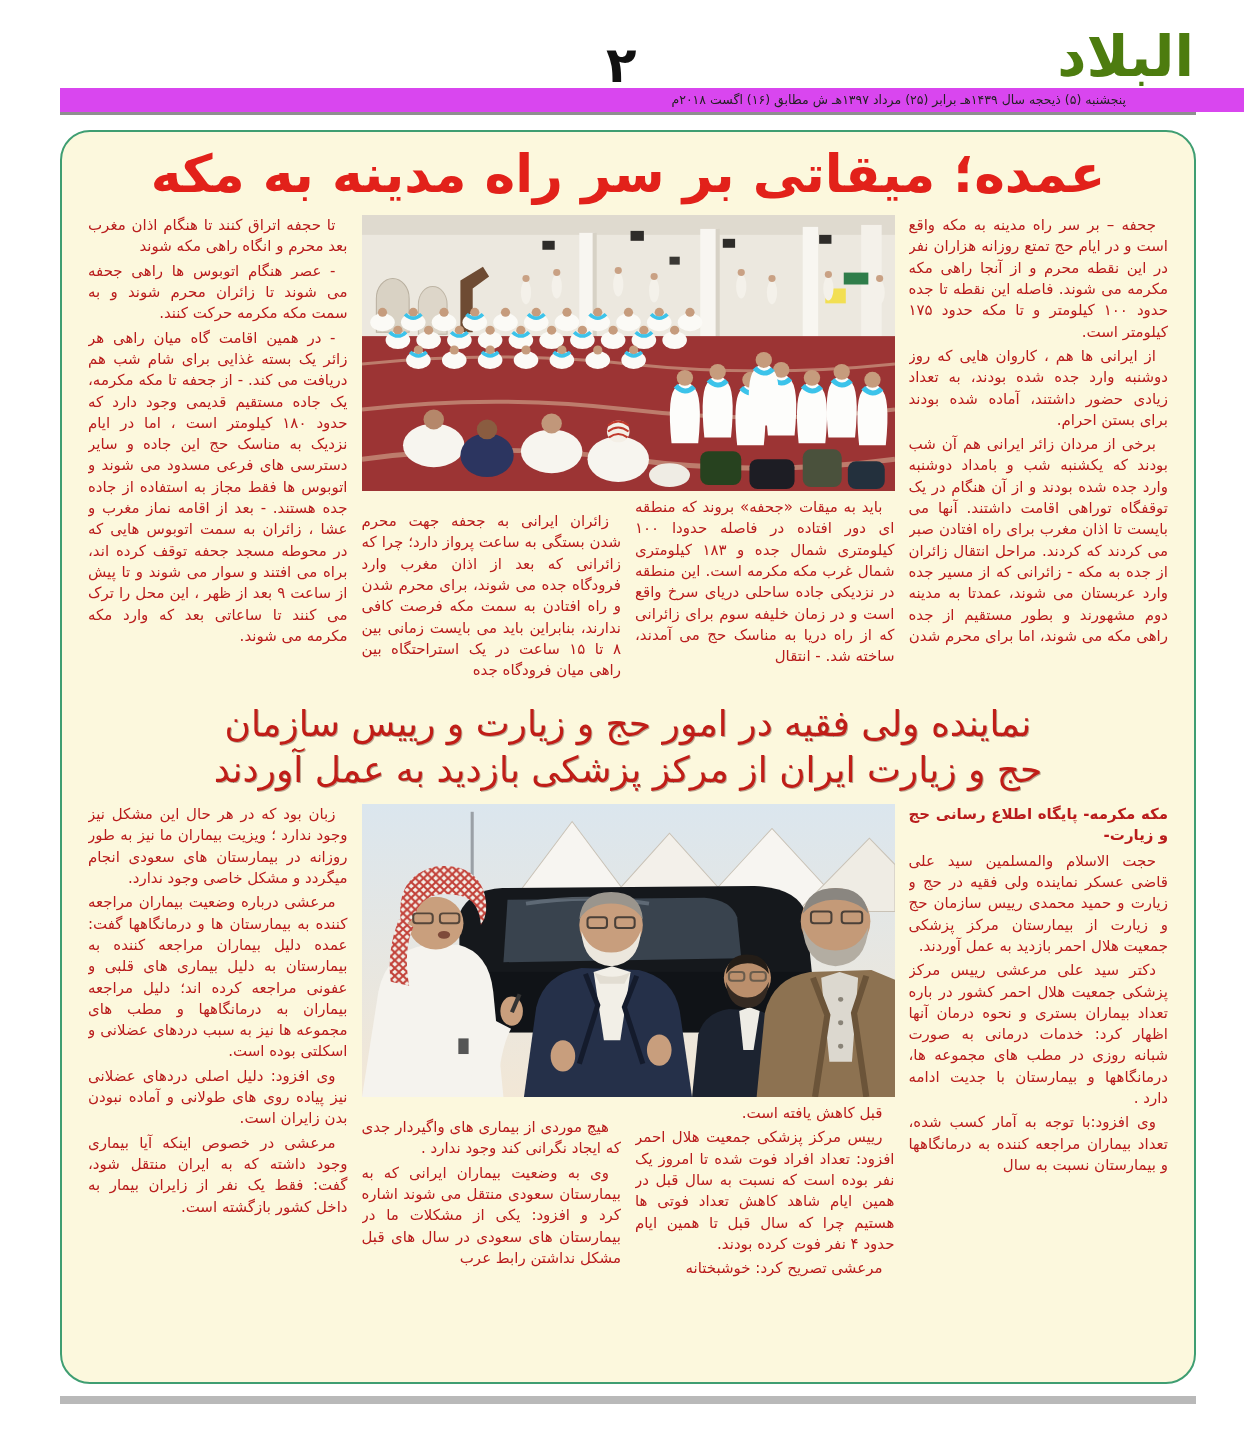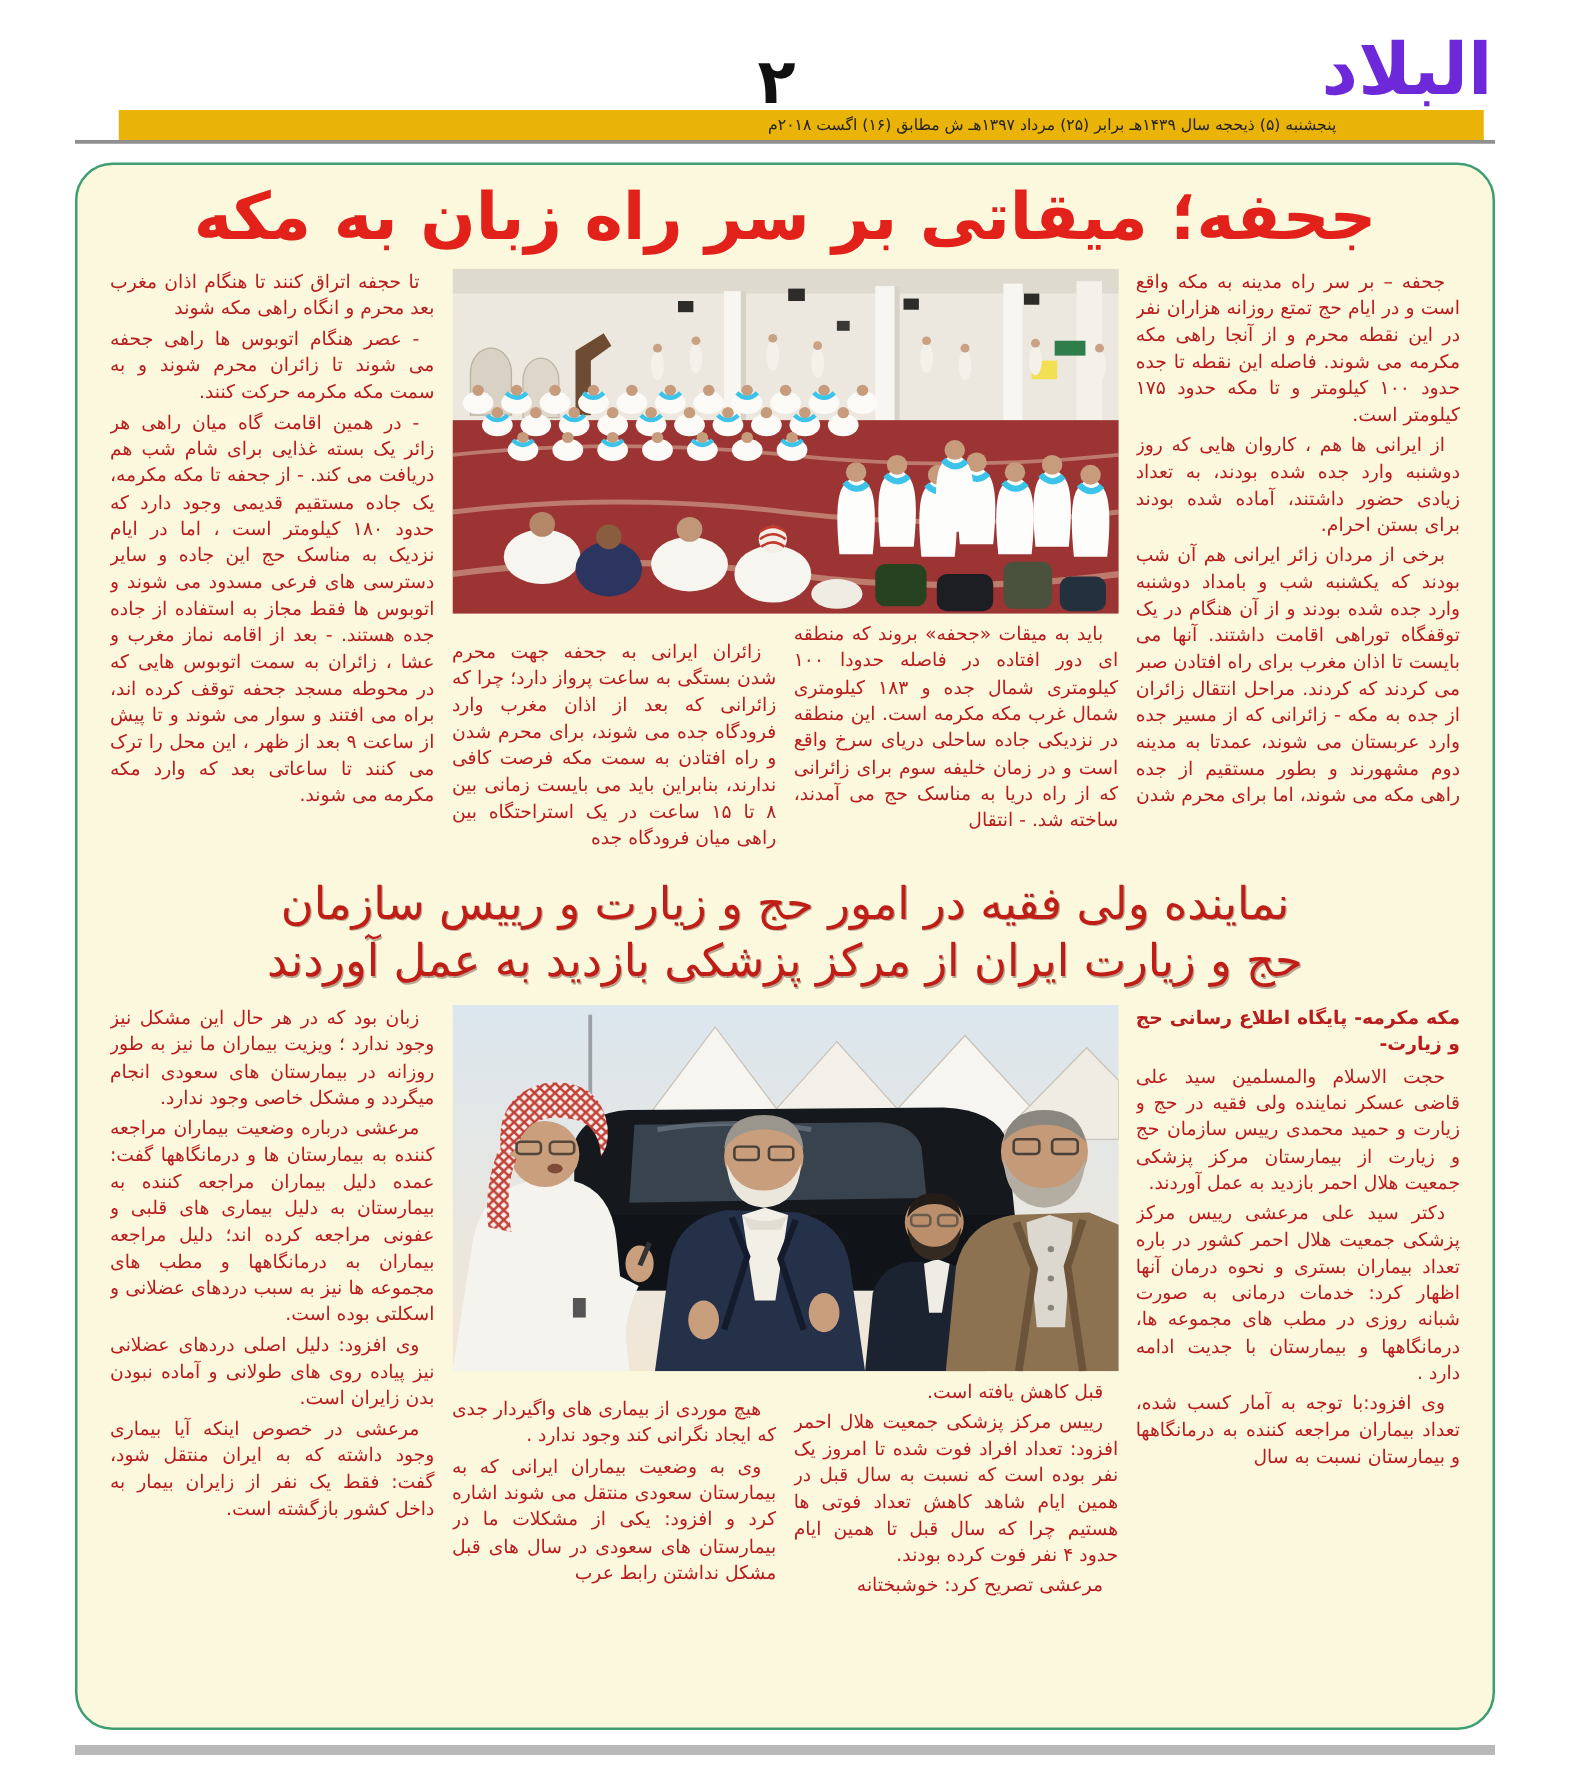--- a/index.html
+++ b/index.html
@@ -3,29 +3,29 @@
 <meta charset="utf-8">
 <style>
   html,body{margin:0;padding:0;}
   body{
     width:1256px;height:1430px;background:#ffffff;position:relative;
     font-family:"DejaVu Sans",sans-serif;overflow:hidden;
   }
   
   .masthead{
     position:absolute;right:62px;top:28px;font-size:57px;font-weight:bold;
-    color:#6d28d9;line-height:1;letter-spacing:-2px;z-index:3;direction:rtl;
+    color:#4d7c0f;line-height:1;letter-spacing:-2px;z-index:3;direction:rtl;
   }
   .pagenum{
     position:absolute;left:606px;top:40px;font-size:50px;font-weight:bold;
     color:#111;line-height:1;z-index:3;
   }
   .band{
-    position:absolute;left:60px;top:88px;width:1092px;height:24px;
-    background:#eab308;z-index:1;direction:rtl;margin-left:35px;
+    position:absolute;left:60px;top:88px;width:1184px;height:24px;
+    background:#d946ef;z-index:1;direction:rtl;
   }
   .dateline{
     position:absolute;right:118px;top:0;height:24px;line-height:24px;
     font-size:12.5px;color:#222;direction:rtl;white-space:nowrap;
   }
   .grayline{
     position:absolute;left:60px;top:112px;width:1136px;height:3px;background:#8f8f8f;
   }
   
   .content-box{
@@ -68,21 +68,21 @@
 
 <div class="masthead">البلاد</div>
 <div class="pagenum">٢</div>
 <div class="band">
   <span class="dateline">پنجشنبه (۵) ذیحجه سال ۱۴۳۹هـ برابر (۲۵) مرداد ۱۳۹۷هـ ش مطابق (۱۶) اگست ۲۰۱۸م</span>
 </div>
 <div class="grayline"></div>
 
 <div class="content-box">
 
-  <h1 class="headline1">جحفه؛ میقاتی بر سر راه زبان به مکه</h1>
+  <h1 class="headline1">عمده؛ میقاتی بر سر راه مدینه به مکه</h1>
 
   <div class="art-grid grid1">
     <div class="col pos-r">
         <p>جحفه – بر سر راه مدینه به مکه واقع است و در ایام حج تمتع روزانه هزاران نفر در این نقطه محرم و از آنجا راهی مکه مکرمه می شوند. فاصله این نقطه تا جده حدود ۱۰۰ کیلومتر و تا مکه حدود ۱۷۵ کیلومتر است.</p>
         <p>از ایرانی ها هم ، کاروان هایی که روز دوشنبه وارد جده شده بودند، به تعداد زیادی حضور داشتند، آماده شده بودند برای بستن احرام.</p>
         <p>برخی از مردان زائر ایرانی هم آن شب بودند که یکشنبه شب و بامداد دوشنبه وارد جده شده بودند و از آن هنگام در یک توقفگاه توراهی اقامت داشتند. آنها می بایست تا اذان مغرب برای راه افتادن صبر می کردند که کردند. مراحل انتقال زائران از جده به مکه - زائرانی که از مسیر جده وارد عربستان می شوند، عمدتا به مدینه دوم مشهورند و بطور مستقیم از جده راهی مکه می شوند، اما برای محرم شدن</p>
       </div>
 
     <figure class="photo pos-ph">
       <svg viewBox="0 0 520 278" preserveAspectRatio="none">

